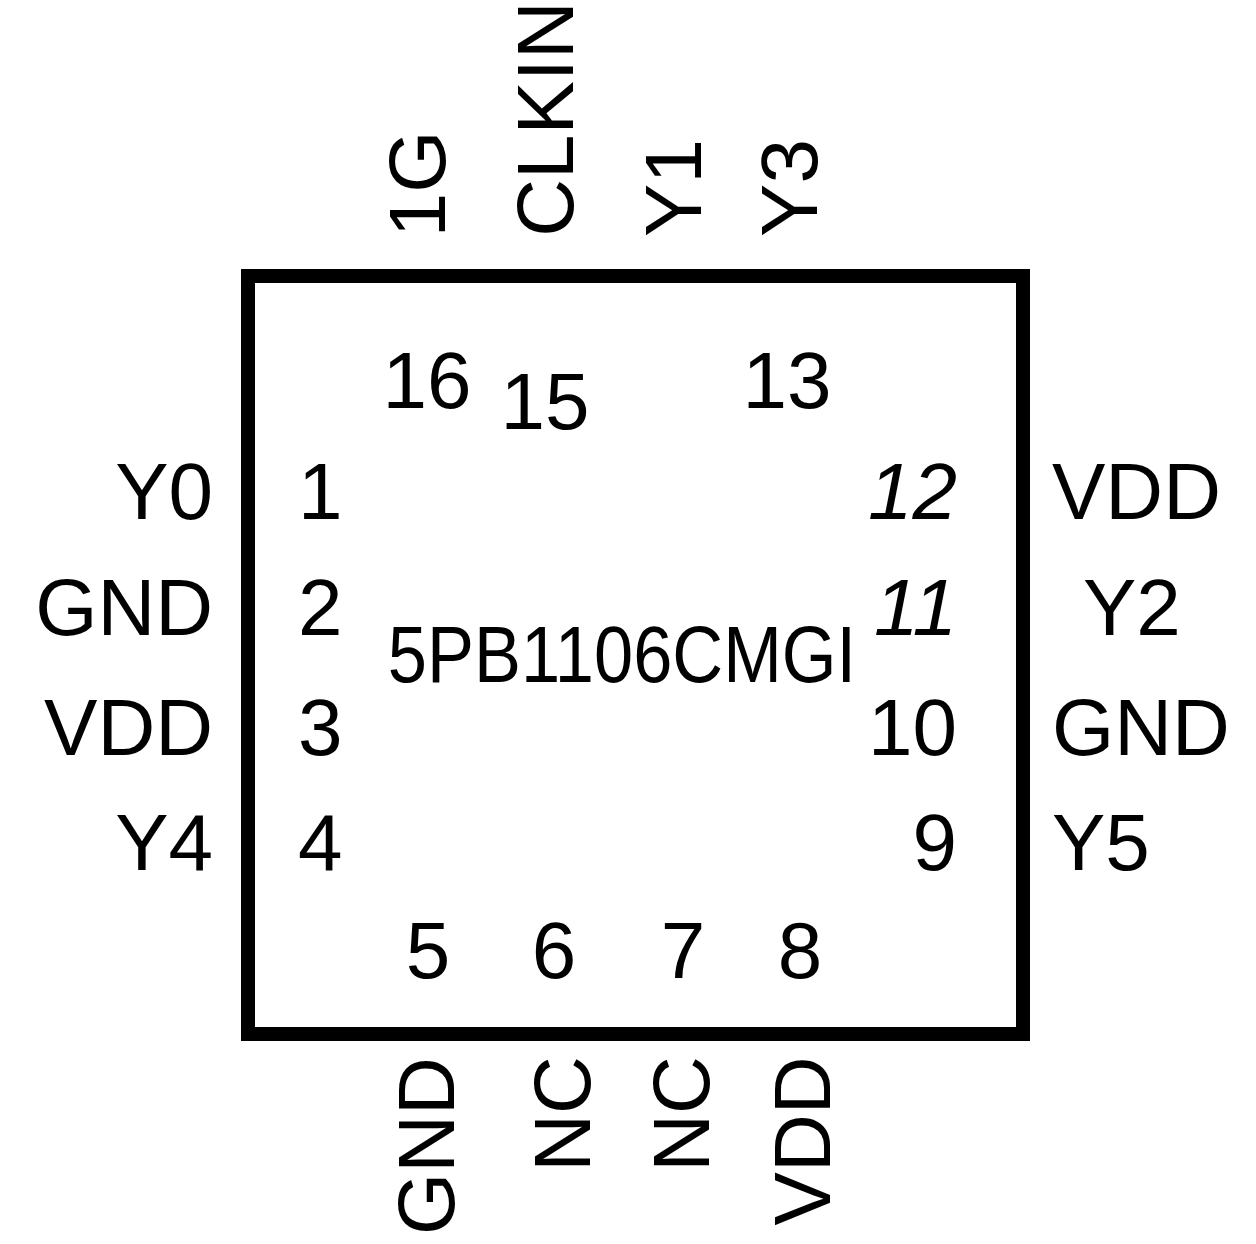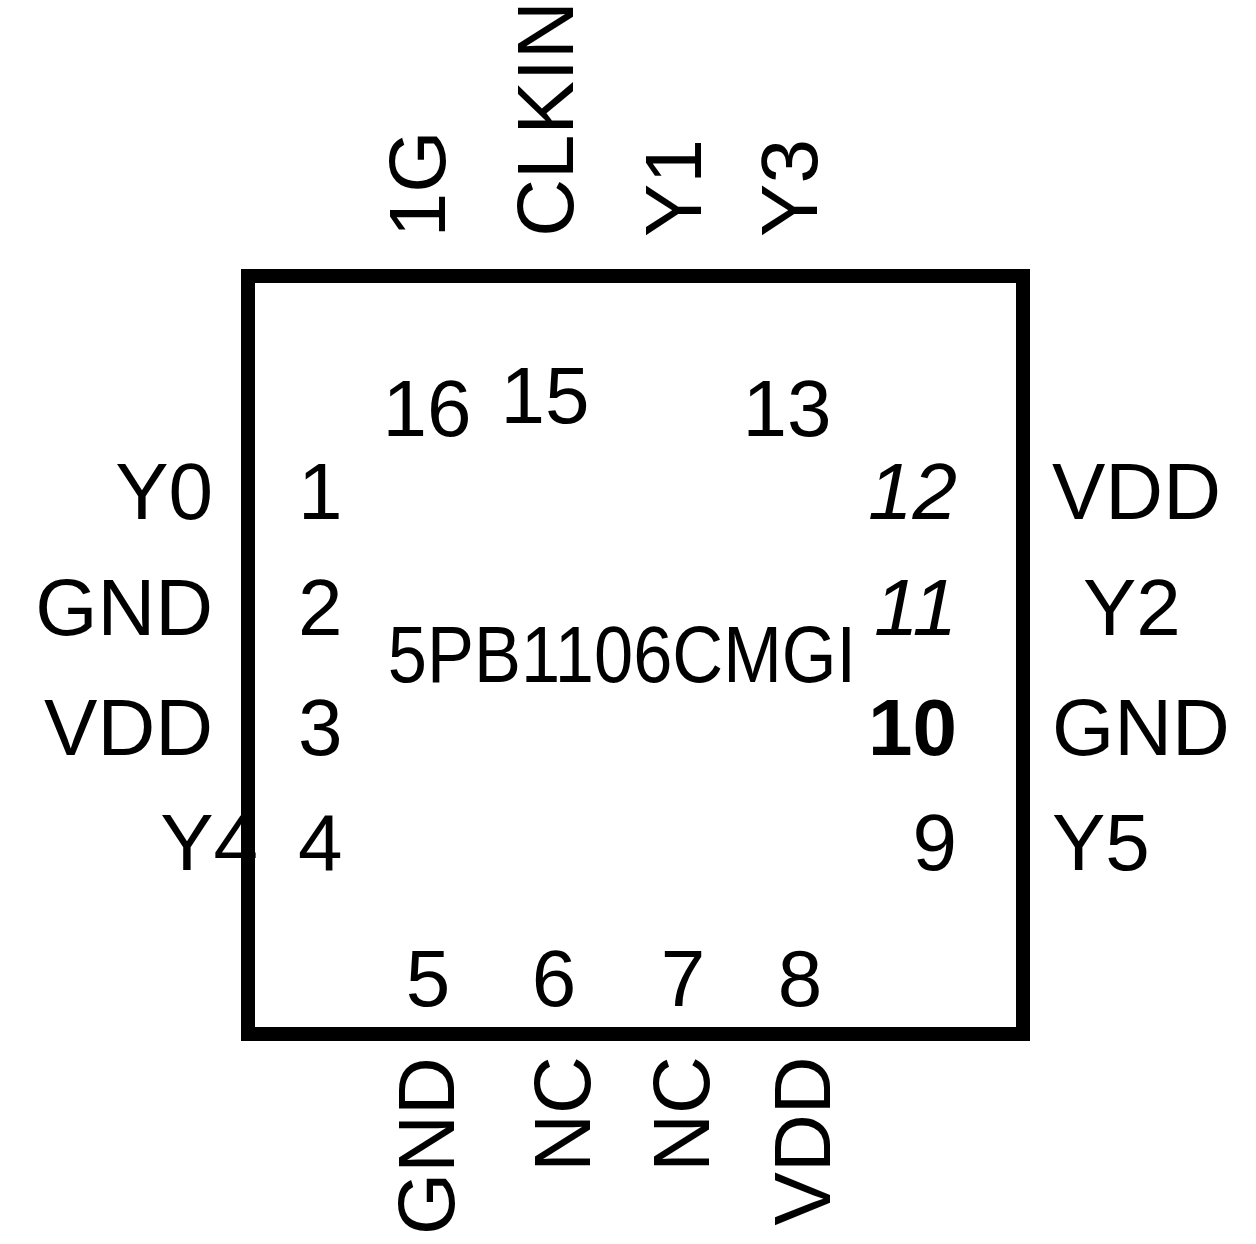--- a/index.html
+++ b/index.html
@@ -28,21 +28,21 @@
   }
   .t {
     position: absolute;
     font-size: 80px;
     line-height: 80px;
     white-space: nowrap;
     font-weight: 400;
     color: #000000;
   }
   
-  .ctr { transform: translate(-50%, -50%); margin-top: 28px; }
+  .ctr { transform: translate(-50%, -50%); }
   
   .rgt { transform: translate(-100%, -50%); }
   
   .lft { transform: translate(0, -50%); }
   
   .rot {
     transform-origin: 0 0;
     transform: rotate(-90deg) translate(-50%, -50%);
   }
   .part {
@@ -58,36 +58,36 @@
   <div class="chip"></div>
 
   <div class="t part" style="left:622px; top:655px;">5PB1106CMGI</div>
 
   <div class="t rot" style="left:418px; top:184px;">1G</div>
   <div class="t rot" style="left:546px; top:119px;">CLKIN</div>
   <div class="t rot" style="left:674px; top:188px;">Y1</div>
   <div class="t rot" style="left:790px; top:188px;">Y3</div>
 
   <div class="t ctr" style="left:427px; top:381px;">16</div>
-  <div class="t ctr" style="left:545px; top:368px;">15</div>
+  <div class="t ctr" style="left:545px; top:402px;">15</div>
   <div class="t ctr" style="left:787px; top:381px;">13</div>
 
   <div class="t rgt" style="left:213px; top:492px;">Y0</div>
   <div class="t rgt" style="left:213px; top:608px;">GND</div>
   <div class="t rgt" style="left:213px; top:728px;">VDD</div>
-  <div class="t rgt" style="left:213px; top:843px;margin-left:45px;">Y4</div>
+  <div class="t rgt" style="left:213px; top:843px;">Y4</div>
 
   <div class="t lft" style="left:298px; top:492px;">1</div>
   <div class="t lft" style="left:298px; top:608px;">2</div>
   <div class="t lft" style="left:298px; top:728px;">3</div>
   <div class="t lft" style="left:298px; top:843px;">4</div>
 
   <div class="t rgt" style="left:957px; top:492px;font-style:italic;">12</div>
   <div class="t rgt" style="left:957px; top:608px;font-style:italic;">11</div>
-  <div class="t rgt" style="left:957px; top:728px;font-weight:bold;">10</div>
+  <div class="t rgt" style="left:957px; top:728px;">10</div>
   <div class="t rgt" style="left:957px; top:843px;">9</div>
 
   <div class="t lft" style="left:1052px; top:492px;">VDD</div>
   <div class="t lft" style="left:1083px; top:608px;">Y2</div>
   <div class="t lft" style="left:1052px; top:728px;">GND</div>
   <div class="t lft" style="left:1052px; top:843px;">Y5</div>
 
   <div class="t ctr" style="left:428px; top:951px;">5</div>
   <div class="t ctr" style="left:554px; top:951px;">6</div>
   <div class="t ctr" style="left:683px; top:951px;">7</div>

